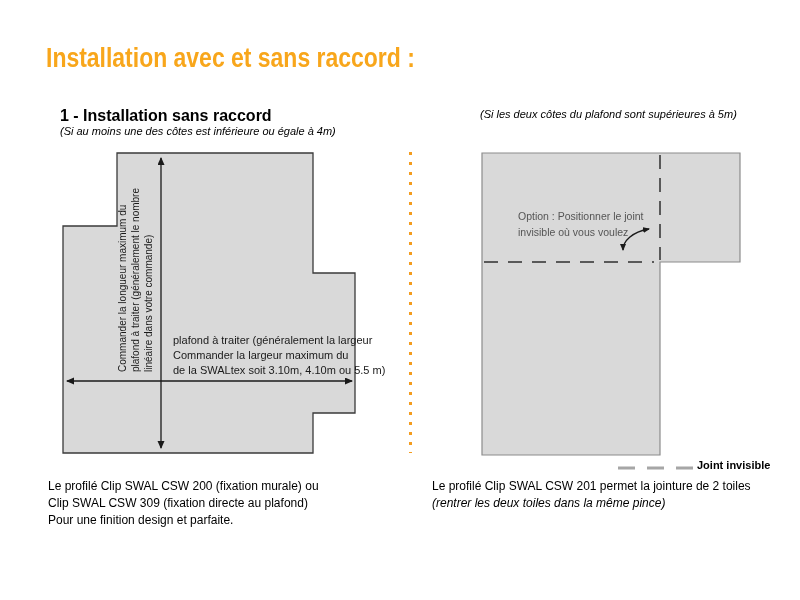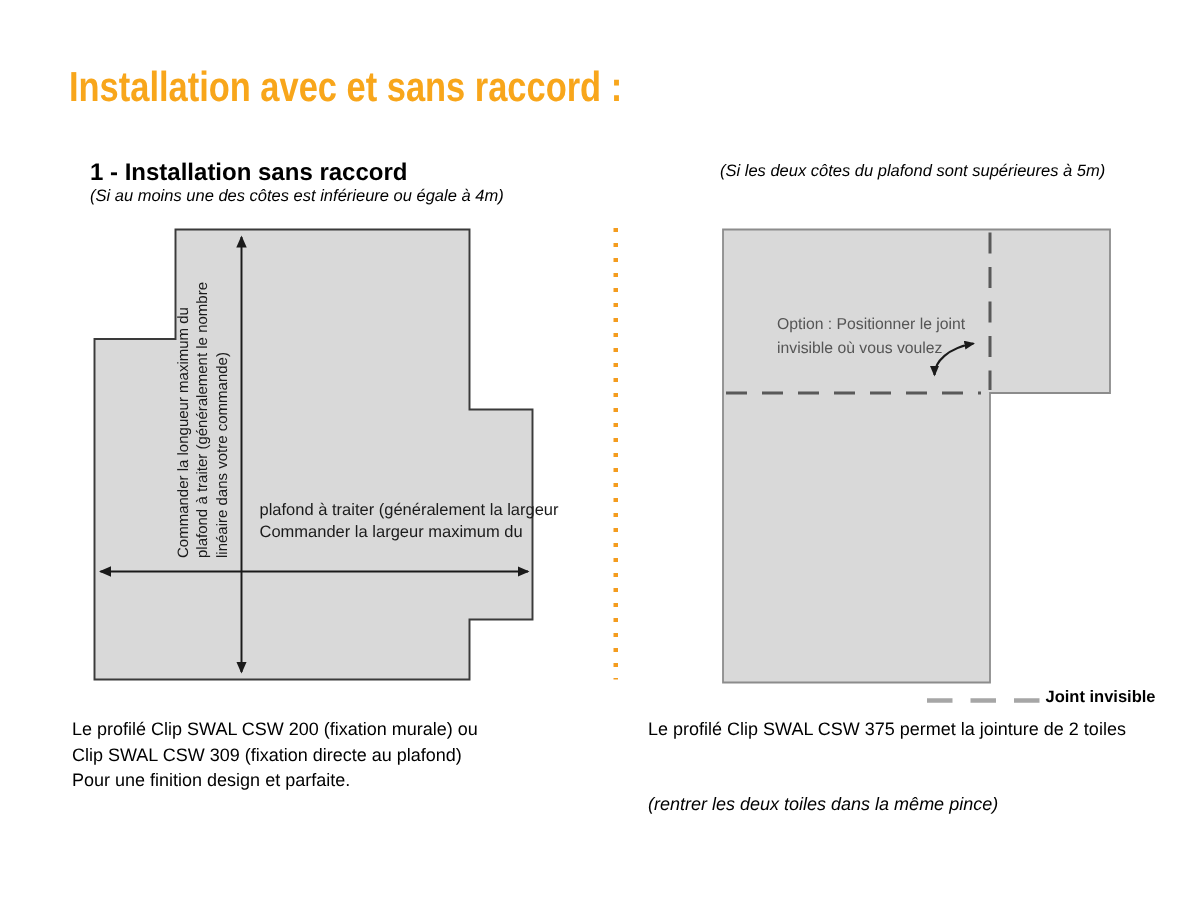--- a/index.html
+++ b/index.html
@@ -38,21 +38,21 @@
   .option-label {
     left:518px; top:208px; width:140px;
     font-size:10.5px; line-height:16px; color:#555555; white-space:nowrap;
   }
 
   .legend-label { left:697px; top:459px; font-size:11px; font-weight:bold; white-space:nowrap; }
 
   .footer { font-size:12px; line-height:17px; white-space:nowrap; }
   .footer-left  { left:48px;  top:478px; }
   .footer-right { left:432px; top:478px; }
-  .italic { font-style:italic;margin-top:33px; }
+  .italic { font-style:italic; }
 </style>
 </head>
 <body>
 
 <div class="abs page-title">Installation avec et sans raccord :</div>
 
 <div class="abs head-left">
   <div class="section-head">1 - Installation sans raccord</div>
   <div class="section-sub">(Si au moins une des côtes est inférieure ou égale  à 4m)</div>
 </div>
@@ -78,20 +78,21 @@
 
 <div class="abs vlabel">
   <div>Commander la longueur maximum du</div>
   <div>plafond à traiter (généralement le nombre</div>
   <div>linéaire dans votre commande)</div>
 </div>
 
 <div class="abs hlabel">
   <div>plafond à traiter (généralement la largeur</div>
   <div>Commander la largeur maximum du</div>
+  <div>de la SWALtex soit 3.10m, 4.10m ou 5.5 m)</div>
 </div>
 
 <div class="abs" style="left:470px; top:145px; width:300px; height:330px;">
   <svg class="diagram-svg" width="300" height="330" viewBox="0 0 300 330">
     <defs>
       <marker id="ah2" markerWidth="9" markerHeight="8" refX="6" refY="3" orient="auto-start-reverse" markerUnits="userSpaceOnUse">
         <path d="M0,0 L7,3 L0,6 z" fill="#1a1a1a"></path>
       </marker>
     </defs>
     <polygon points="12,8 270,8 270,117 190,117 190,310 12,310" fill="#D9D9D9" stroke="#8C8C8C" stroke-width="1.2"></polygon>
@@ -113,15 +114,15 @@
 </div>
 <div class="abs legend-label">Joint invisible</div>
 
 <div class="abs footer footer-left">
   <div>Le profilé Clip SWAL CSW 200 (fixation murale) ou</div>
   <div>Clip SWAL CSW 309 (fixation directe au plafond)</div>
   <div>Pour une finition design et parfaite.</div>
 </div>
 
 <div class="abs footer footer-right">
-  <div>Le profilé Clip SWAL CSW 375  permet la jointure de 2 toiles</div>
+  <div>Le profilé Clip SWAL CSW 201  permet la jointure de 2 toiles</div>
   <div class="italic">(rentrer les deux toiles dans la même pince)</div>
 </div>
 
 </body></html>

